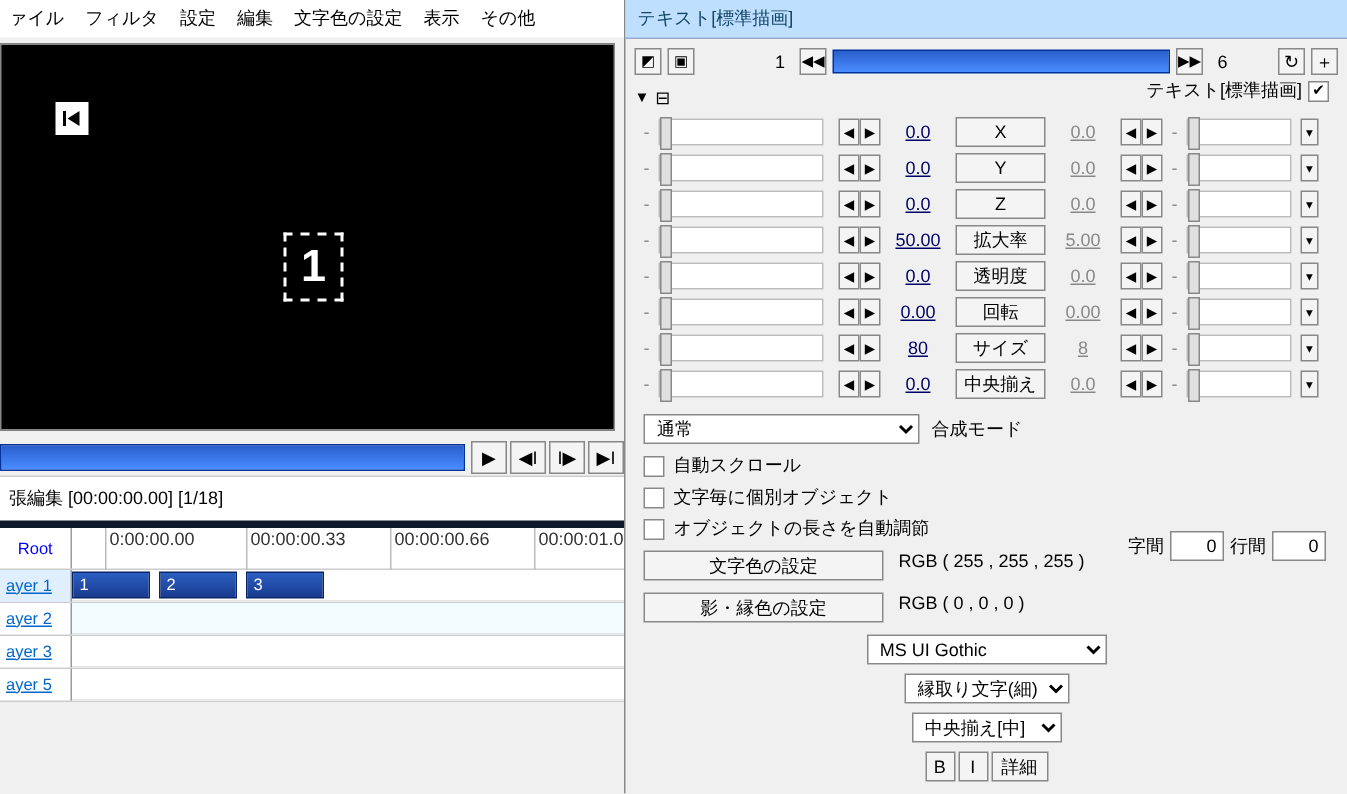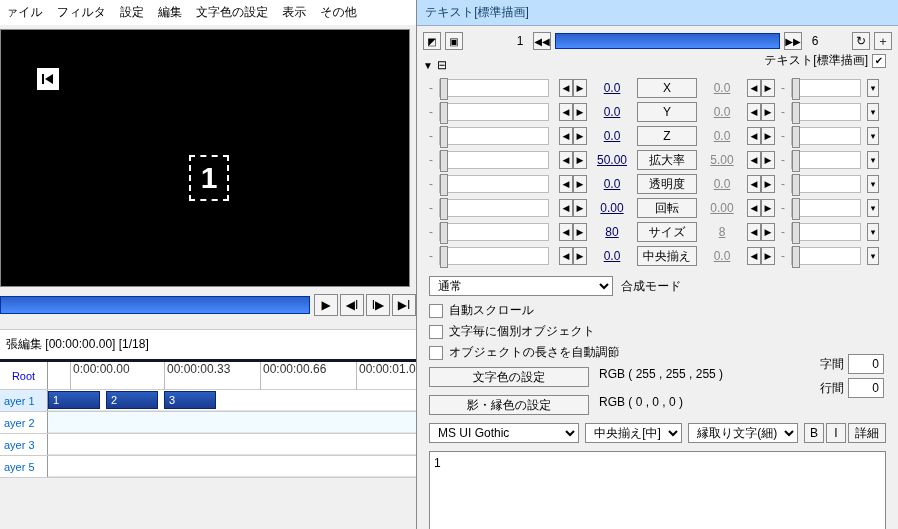--- a/index.html
+++ b/index.html
@@ -7,29 +7,29 @@
   .left-area { position: absolute; left: 0; top: 0; width: 416px; height: 529px; }
   .menubar { display: flex; gap: 14px; padding: 4px 6px; background: #fff; color: #000; }
   .menubar span { cursor: default; }
   .preview { position: relative; margin: 4px 0 0 0; width: 410px; height: 258px; background: #000; border: 1px solid #888; }
   .preview .rewind-icon { position: absolute; left: 36px; top: 38px; width: 22px; height: 22px; background: #fff; display:flex; align-items:center; justify-content:center; }
   .preview .number-box { position: absolute; left: 188px; top: 125px; width: 40px; height: 46px; border: 2px dashed #fff; color: #fff; display: flex; align-items:center; justify-content:center; font-size: 30px; font-weight: bold; }
   .scrubber { display:flex; align-items:center; height: 24px; margin-top: 6px; }
   .scrubber .track { flex: 1; height: 18px; background: linear-gradient(#2a5fcc,#4a8cff); border: 1px solid #003399; }
   .transport { display:flex; gap:2px; margin-left:4px;}
   .tbtn { width: 24px; height: 22px; background:#f4f4f4; border:1px solid #888; display:flex; align-items:center; justify-content:center; font-size:12px; cursor:pointer; }
-  .timeline-header { margin-top:12px; padding:6px 6px; color:#000; background:#fff; border-top:1px solid #ccc; }
-  .timeline { background:#fff; border-top:3px solid #0f172a; }
+  .timeline-header { padding:6px 6px; color:#000; background:#fff; border-top:1px solid #ccc; }
+  .timeline { background:#fff; border-top:5px solid #0f172a; }
   .ruler-row { display:flex; border-bottom:1px solid #ccc; height:28px; }
   .root-cell { width:48px; border-right:1px solid #999; display:flex; align-items:center; justify-content:center; color:#00f; font-size:11px; }
   .ruler { flex:1; position:relative; font-size:10px; color:#333; }
   .ruler .tick { position:absolute; top:0; height:28px; border-left:1px solid #bbb; padding-left:2px;margin-left:20px; }
   .layer-row { display:flex; height:22px; border-bottom:1px solid #ccc; }
   .layer-row.active .layer-cell { background:#dfefff; color:#0066cc; }
-  .layer-cell { width:48px; border-right:1px solid #999; display:flex; align-items:center; padding-left:4px; color:#0066cc; font-size:11px; }
+  .layer-cell { width:48px; border-right:1px solid #999; display:flex; align-items:center; padding-left:4px; color:#0066cc; font-size:11px;text-decoration:underline; }
   .track { flex:1; position:relative; background:#fff; border-bottom:1px solid #e4e4e4; }
   .track.alt { background:#f2fbff; }
   .clip { position:absolute; top:1px; height:18px; background:linear-gradient(#2a5fc0,#1a3b90); border:1px solid #0b2666; color:#fff; font-size:11px; display:flex; align-items:center; padding-left:4px; }
   
   .right-area { position:absolute; left:416px; top:0; right:0; bottom:0; background:#f0f0f0; border-left:1px solid #888; }
   .right-title { background:#bfdfff; padding:4px 8px; color:#146; border-bottom:1px solid #9ac; }
   .frame-row { display:flex; align-items:center; gap:4px; padding:6px 6px; }
   .frame-row .jump { width:18px; height:18px; border:1px solid #888; background:#f4f4f4; display:flex;align-items:center;justify-content:center; font-size:10px; cursor:pointer;}
   .frame-row .seek { flex:1; height:16px; background:linear-gradient(#2a5fcc,#4a8cff); border:1px solid #003399; }
   .frame-row .num { width:18px; text-align:center; color:#000; }
@@ -47,24 +47,24 @@
   .valcell.gray { color:#888; }
   .pbtn { width:60px; height:20px; border:1px solid #888; background:#f4f4f4; display:flex; align-items:center; justify-content:center; cursor:pointer; }
   .rslider { flex:0 0 70px; height:18px; position:relative; background:#fff; border:1px solid #bbb;}
   .rslider .thumb { position:absolute; top:-2px; width:8px; height:22px; background:#e0e0e0; border:1px solid #888; }
   .rmini { width:12px; height:18px; border:1px solid #888; background:#f4f4f4; display:flex;align-items:center;justify-content:center; font-size:9px; cursor:pointer;}
   .compose-row { display:flex; align-items:center; gap:8px; padding:4px 12px; }
   select, input[type=text] { border:1px solid #888; background:#fff; height:20px; padding:0 4px; }
   .check-row { display:flex; align-items:center; gap:6px; padding:2px 12px; }
   .color-row { display:flex; align-items:flex-start; gap:10px; padding:4px 12px; }
   .colorbtn { width:160px; height:20px; border:1px solid #888; background:#f4f4f4; display:flex; align-items:center; justify-content:center; cursor:pointer; }
-  .spacing-block { position:absolute; right:14px; top:354px; display:flex; flex-direction:column; gap:4px; }
+  .spacing-block { position:absolute; right:14px; top:354px; display:flex; flex-direction:row; gap:4px; }
   .spacing-row { display:flex; align-items:center; gap:4px; }
   .spacing-row input { width:36px; text-align:right; }
-  .font-row { display:flex; align-items:center; gap:6px; padding:4px 12px; }
+  .font-row { display:flex; align-items:center; gap:6px; padding:4px 12px;flex-direction:column; }
   .font-row select { }
   .detail-buttons { display:flex; gap:2px; }
   .sqbtn { width:20px; height:20px; border:1px solid #888; background:#f4f4f4; display:flex;align-items:center;justify-content:center; cursor:pointer; }
   .textbox { margin:4px 12px 8px 12px; height:90px; border:1px solid #888; background:#fff; padding:4px; overflow:auto; }
   .checkbox { width:14px; height:14px; border:1px solid #888; background:#fff; cursor:pointer; }
   .checkbox.checked::after { content:"✔"; font-size:10px; display:block; text-align:center; line-height:12px; }
   .gray { color:#888; }
 </style>
 </head>
 <body>
@@ -363,22 +363,22 @@
         <span>字間</span>
         <input type="text" value="0" style="">
       </div>
     <div class="spacing-row">
         <span>行間</span>
         <input type="text" value="0" style="">
       </div>
   </div>
   <div class="font-row">
     <select style="width:160px"><option>MS UI Gothic</option></select>
+    <select style="width:110px"><option>縁取り文字(細)</option></select>
     <select style="width:100px"><option>中央揃え[中]</option></select>
-    <select style="width:110px"><option>縁取り文字(細)</option></select>
     <div class="detail-buttons">
       <div class="sqbtn">B</div>
       <div class="sqbtn">I</div>
       <div class="sqbtn" style="width:38px">詳細</div>
     </div>
   </div>
   <div class="textbox">1</div>
 </div>
 
 </body></html>

